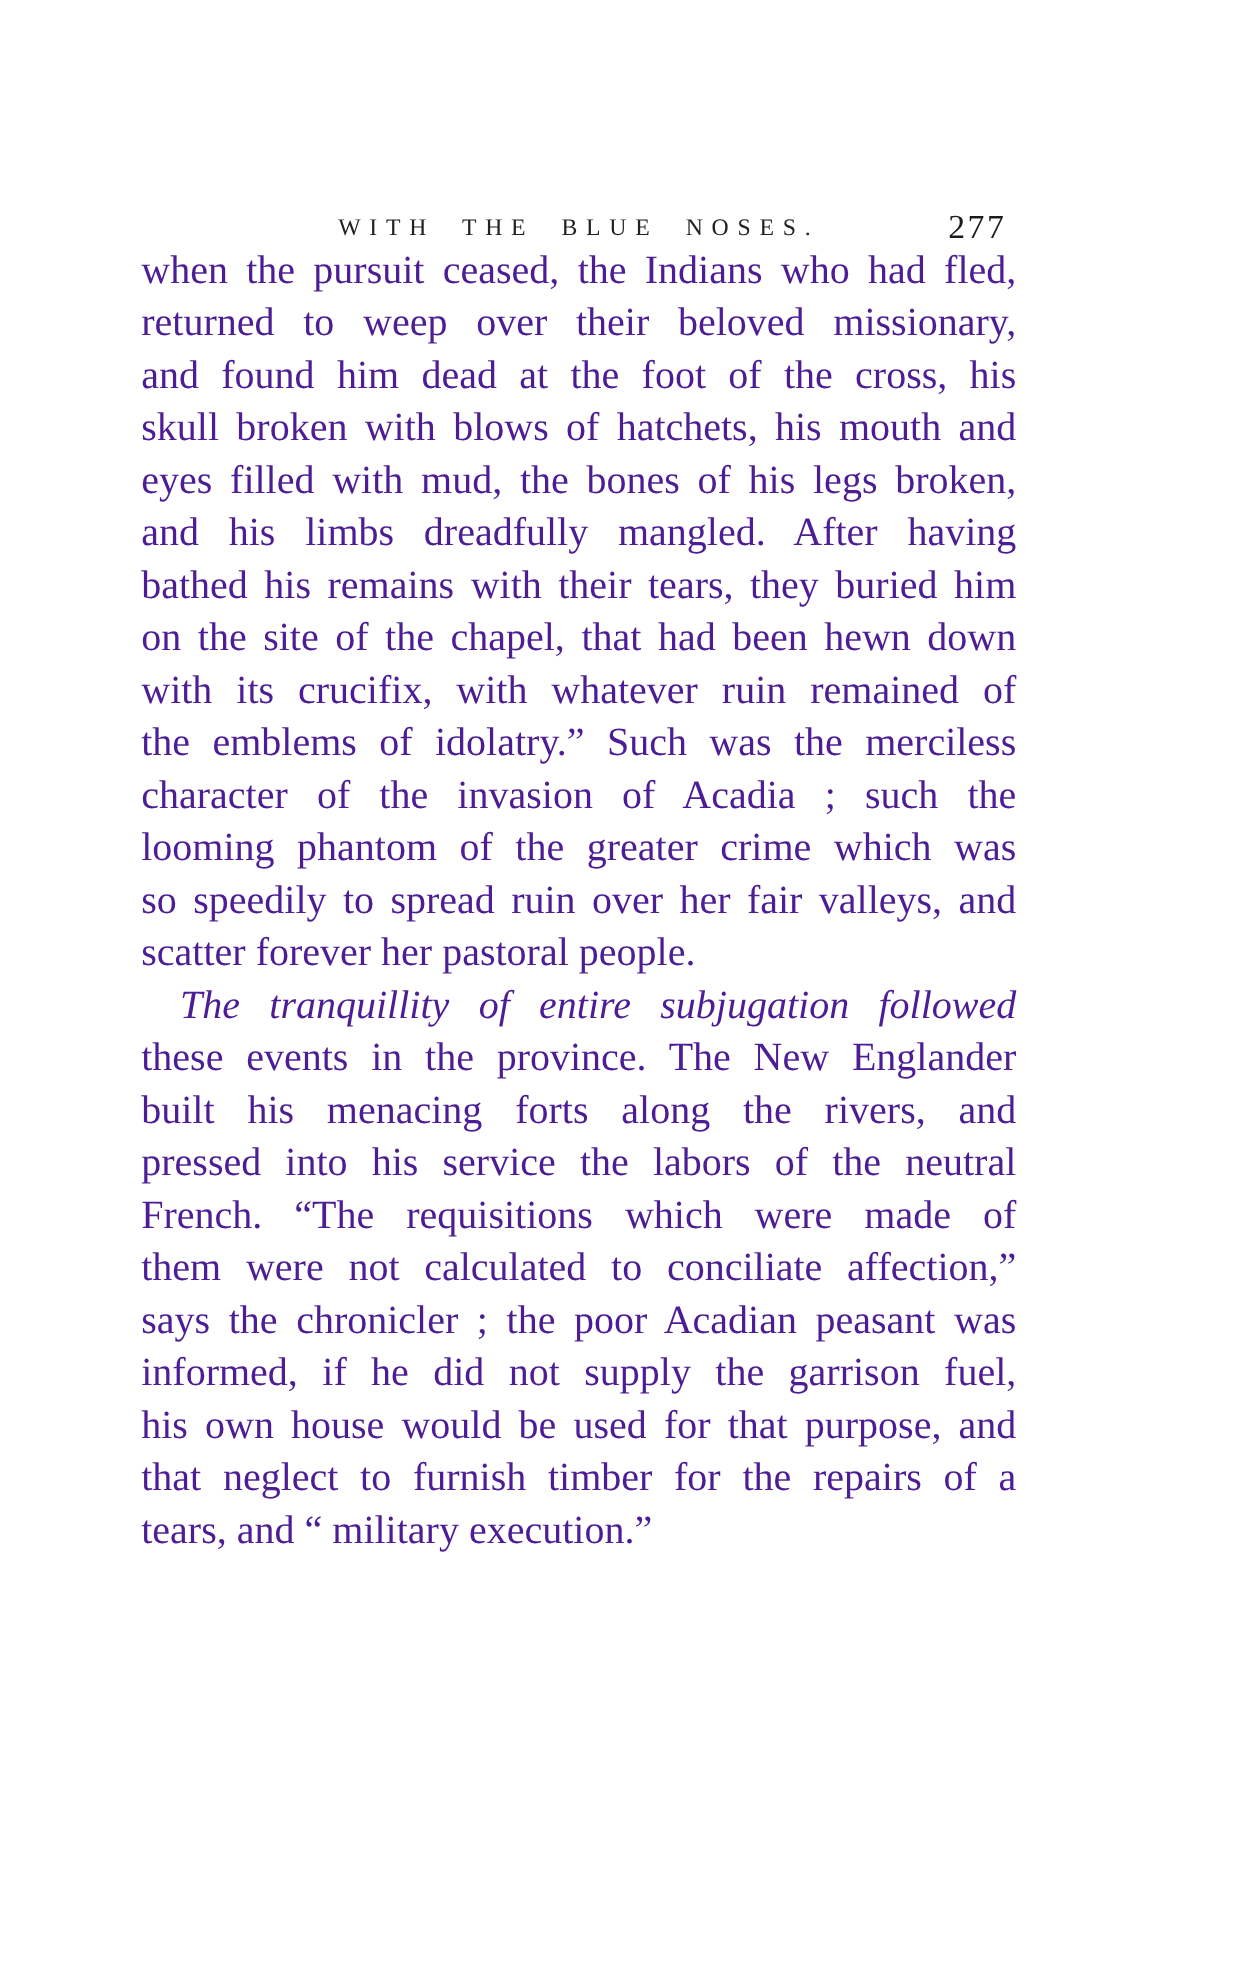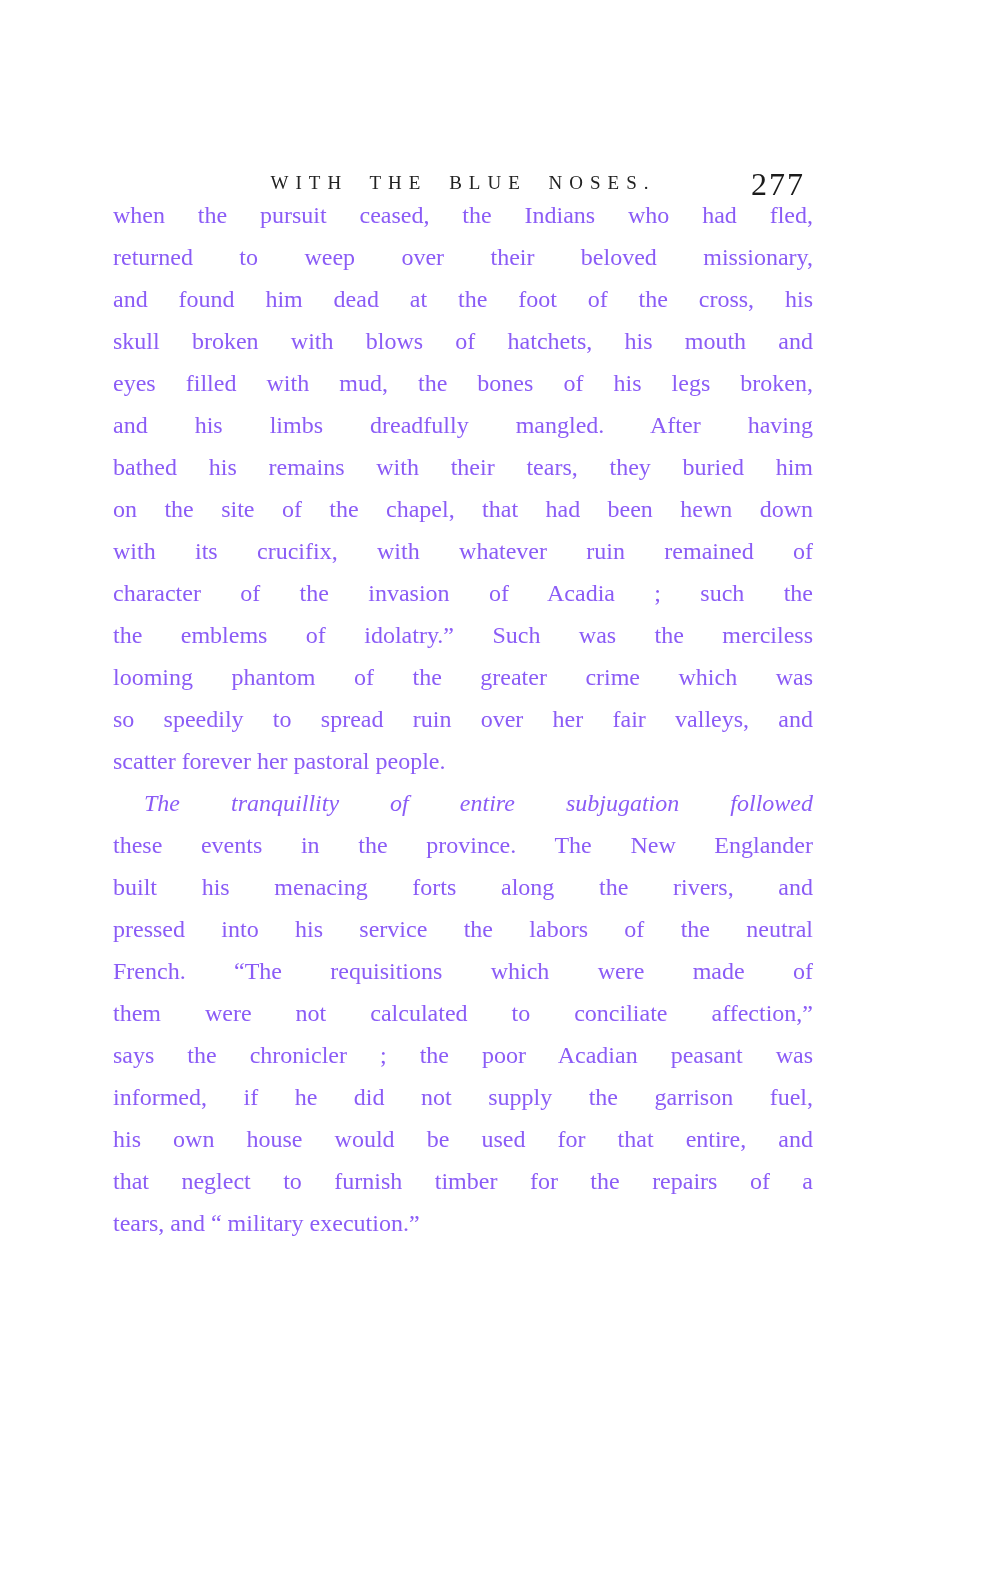--- a/index.html
+++ b/index.html
@@ -29,38 +29,38 @@
     font-size: 19px;
     letter-spacing: 7px;
     word-spacing: 10px;
     white-space: nowrap;
     color: #222;
   }
   .page-number {
     position: absolute;
     right: 8px;
     top: 0;
-    font-size: 32px;
+    font-size: 27px;
     letter-spacing: 2px;
     color: #1b1b1b;
   }
   .body-text {
     position: absolute;
     top: 194px;
     left: 113px;
     width: 700px;
   }
   .paragraph { margin: 0; }
   .line {
-    font-size: 24px;
+    font-size: 32px;
     line-height: 42px;
     text-align: justify;
     text-align-last: justify;
     white-space: normal;
-    color: #8b5cf6;
+    color: #4c1d95;
   }
   .line.last { text-align-last: left; }
   .line.indent { text-indent: 31px; font-style: italic; }
 </style>
 </head>
 <body>
 
 <div class="page">
   <div class="header">
     <span class="running-title">WITH THE BLUE NOSES.</span>
@@ -70,33 +70,33 @@
       <div class="paragraph">
         <div class="line">when the pursuit ceased, the Indians who had fled,</div>
         <div class="line">returned to weep over their beloved missionary,</div>
         <div class="line">and found him dead at the foot of the cross, his</div>
         <div class="line">skull broken with blows of hatchets, his mouth and</div>
         <div class="line">eyes filled with mud, the bones of his legs broken,</div>
         <div class="line">and his limbs dreadfully mangled. After having</div>
         <div class="line">bathed his remains with their tears, they buried him</div>
         <div class="line">on the site of the chapel, that had been hewn down</div>
         <div class="line">with its crucifix, with whatever ruin remained of</div>
+        <div class="line">the emblems of idolatry.” Such was the merciless</div>
         <div class="line">character of the invasion of Acadia ; such the</div>
-        <div class="line">the emblems of idolatry.” Such was the merciless</div>
         <div class="line">looming phantom of the greater crime which was</div>
         <div class="line">so speedily to spread ruin over her fair valleys, and</div>
         <div class="line last">scatter forever her pastoral people.</div>
       </div>
       <div class="paragraph">
         <div class="line indent">The tranquillity of entire subjugation followed</div>
         <div class="line">these events in the province. The New Englander</div>
         <div class="line">built his menacing forts along the rivers, and</div>
         <div class="line">pressed into his service the labors of the neutral</div>
         <div class="line">French. “The requisitions which were made of</div>
         <div class="line">them were not calculated to conciliate affection,”</div>
         <div class="line">says the chronicler ; the poor Acadian peasant was</div>
         <div class="line">informed, if he did not supply the garrison fuel,</div>
-        <div class="line">his own house would be used for that entire, and</div>
+        <div class="line">his own house would be used for that purpose, and</div>
         <div class="line">that neglect to furnish timber for the repairs of a</div>
         <div class="line last">tears, and “ military execution.”</div>
       </div>
     </div>
 </div>
 
 </body></html>

